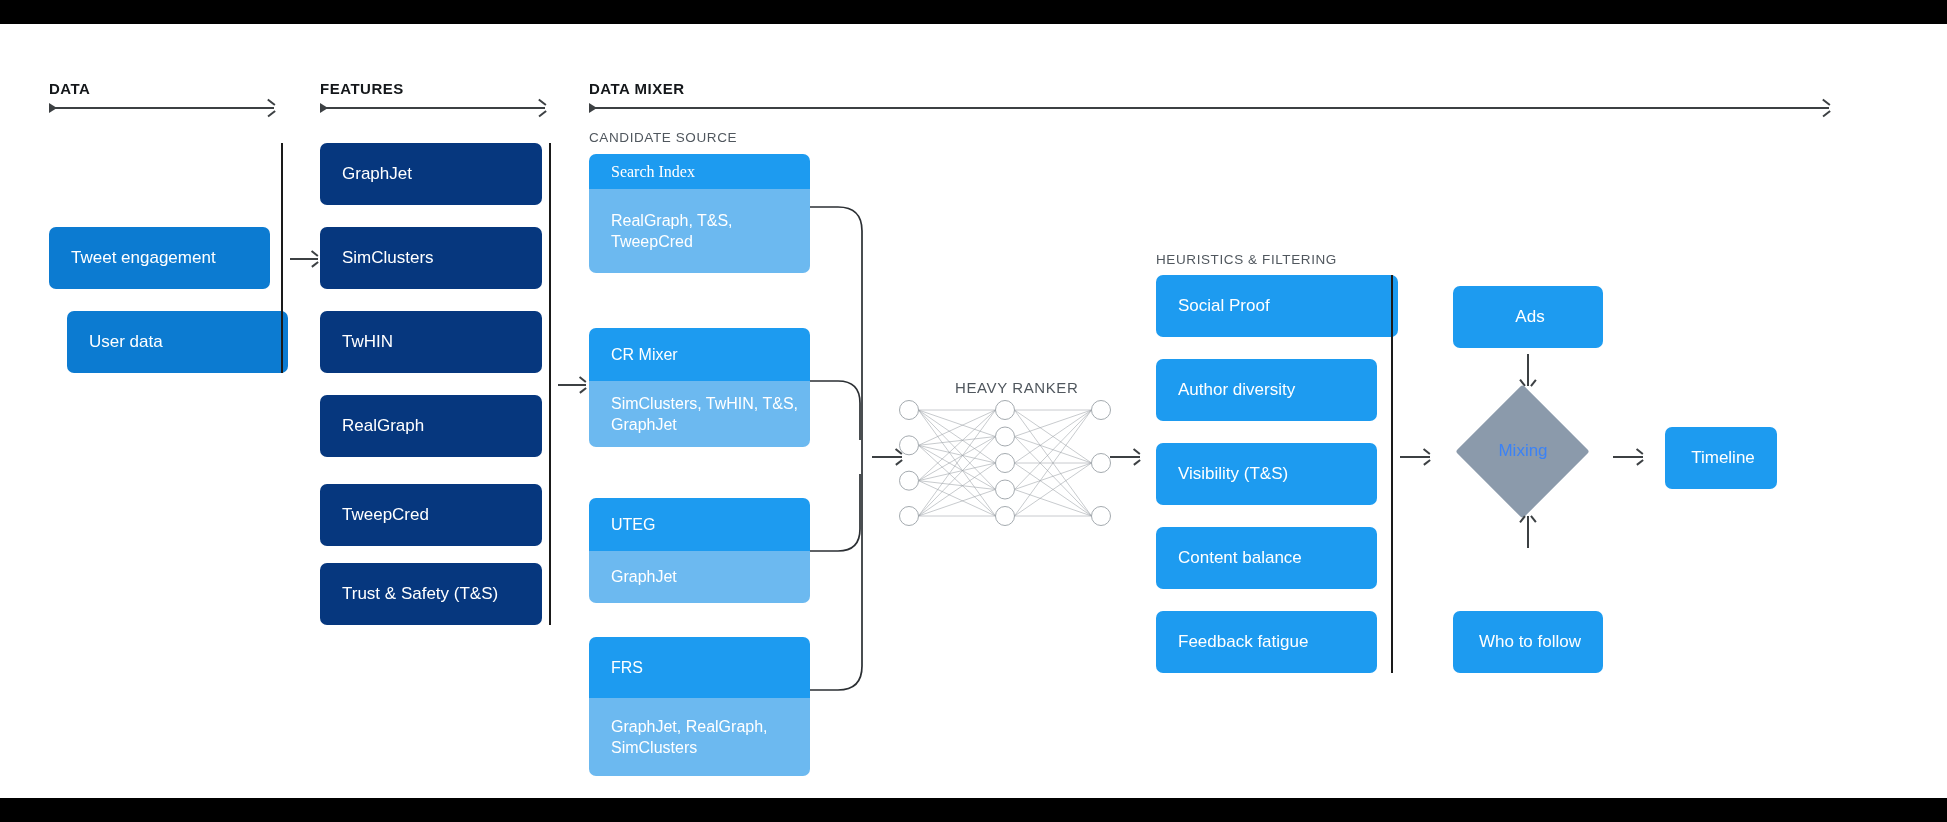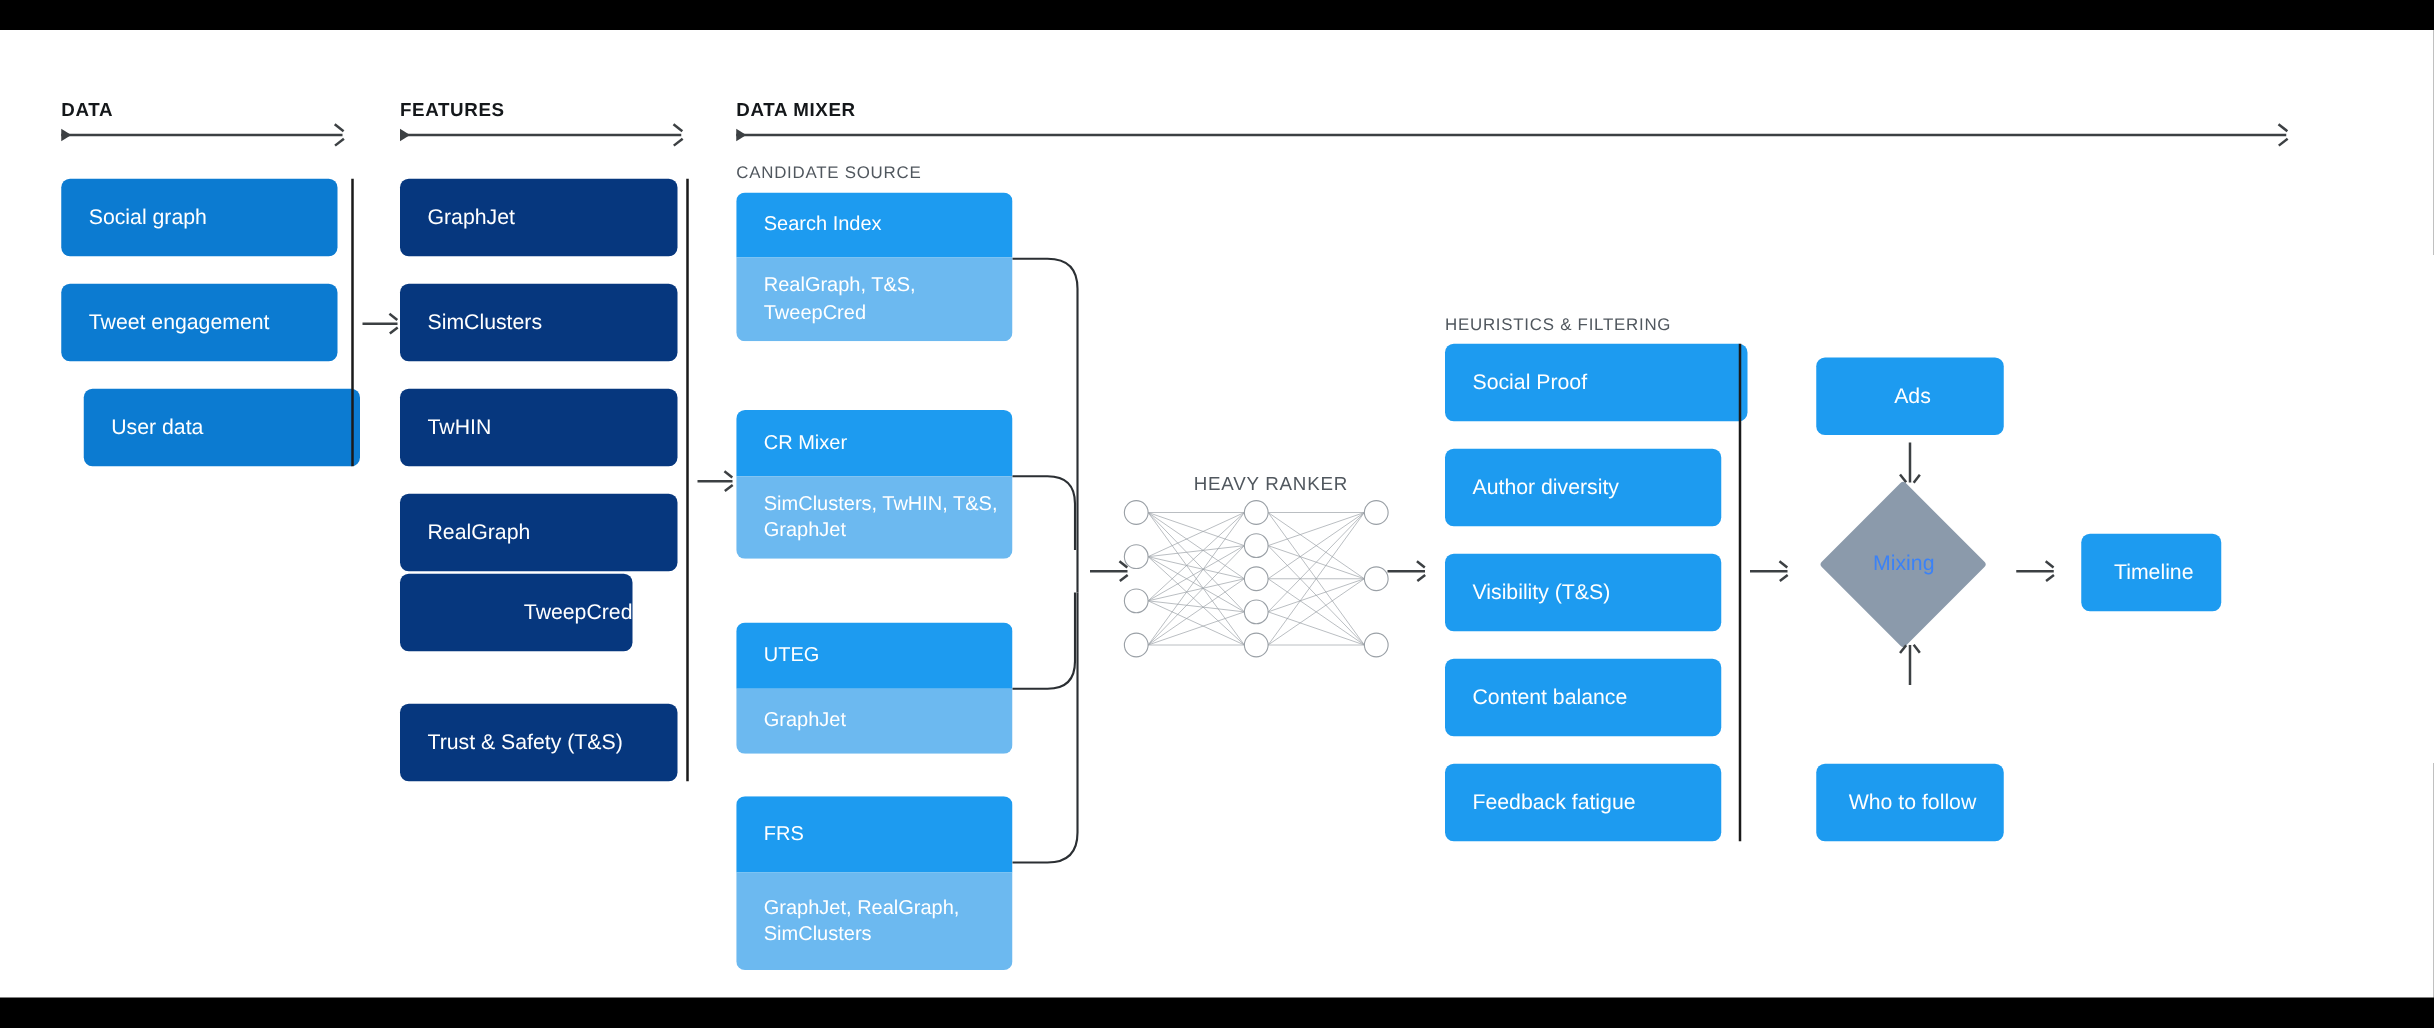--- a/index.html
+++ b/index.html
@@ -148,23 +148,20 @@
     <div class="axis" style="left:589px; top:78px; width:1240px;">
       <div class="line"></div>
       <div class="tri"></div>
       <div class="head"></div>
     </div>
 
     <div class="sub-label" style="left:589px; top:106px;">CANDIDATE SOURCE</div>
     <div class="sub-label" style="left:1156px; top:228px;">HEURISTICS &amp; FILTERING</div>
     <div class="ranker-label" style="left:955px; top:355px;">HEAVY RANKER</div>
 
-    <div class="card data" style="left:49px; top:119px;  width:221px; height:62px;">
-      <span>Social graph</span>
-    </div>
     <div class="card data" style="left:49px; top:203px; width:221px; height:62px;">
       <span>Tweet engagement</span>
     </div>
     <div class="card data" style="left:67px; top:287px; width:221px; height:62px;">
       <span>User data</span>
     </div>
 
     <div class="vrule" style="left:281px; top:119px; height:230px;"></div>
     <div class="arrow" style="left:290px; top:229px; width:28px;">
       <div class="ln"></div>
@@ -176,35 +173,35 @@
     </div>
     <div class="card feat" style="left:320px; top:203px; width:222px; height:62px;">
       <span>SimClusters</span>
     </div>
     <div class="card feat" style="left:320px; top:287px; width:222px; height:62px;">
       <span>TwHIN</span>
     </div>
     <div class="card feat" style="left:320px; top:371px; width:222px; height:62px;">
       <span>RealGraph</span>
     </div>
-    <div class="card feat" style="left:320px; top:435px; width:186px; height:62px;justify-content:flex-end;">
+    <div class="card feat" style="left:320px; top:460px; width:222px; height:62px;">
       <span>TweepCred</span>
     </div>
     <div class="card feat" style="left:320px; top:539px; width:222px; height:62px;">
       <span>Trust &amp; Safety (T&amp;S)</span>
     </div>
 
     <div class="vrule" style="left:549px; top:119px; height:482px;"></div>
     <div class="arrow" style="left:558px; top:355px; width:28px;">
       <div class="ln"></div>
       <div class="hd"></div>
     </div>
 
     <div class="cs" style="left:589px; top:130px; width:221px; height:119px;">
-      <div class="head-row" style="height:52px;">Search Index</div>
+      <div class="head-row" style="height:35px;font-family:Liberation Serif, serif;">Search Index</div>
       <div class="body-row">RealGraph, T&amp;S, TweepCred</div>
     </div>
 
     <div class="cs" style="left:589px; top:304px; width:221px; height:119px;">
       <div class="head-row" style="height:53px;">CR Mixer</div>
       <div class="body-row">SimClusters, TwHIN, T&amp;S, GraphJet</div>
     </div>
 
     <div class="cs" style="left:589px; top:474px; width:221px; height:105px;">
       <div class="head-row" style="height:53px;">UTEG</div>

